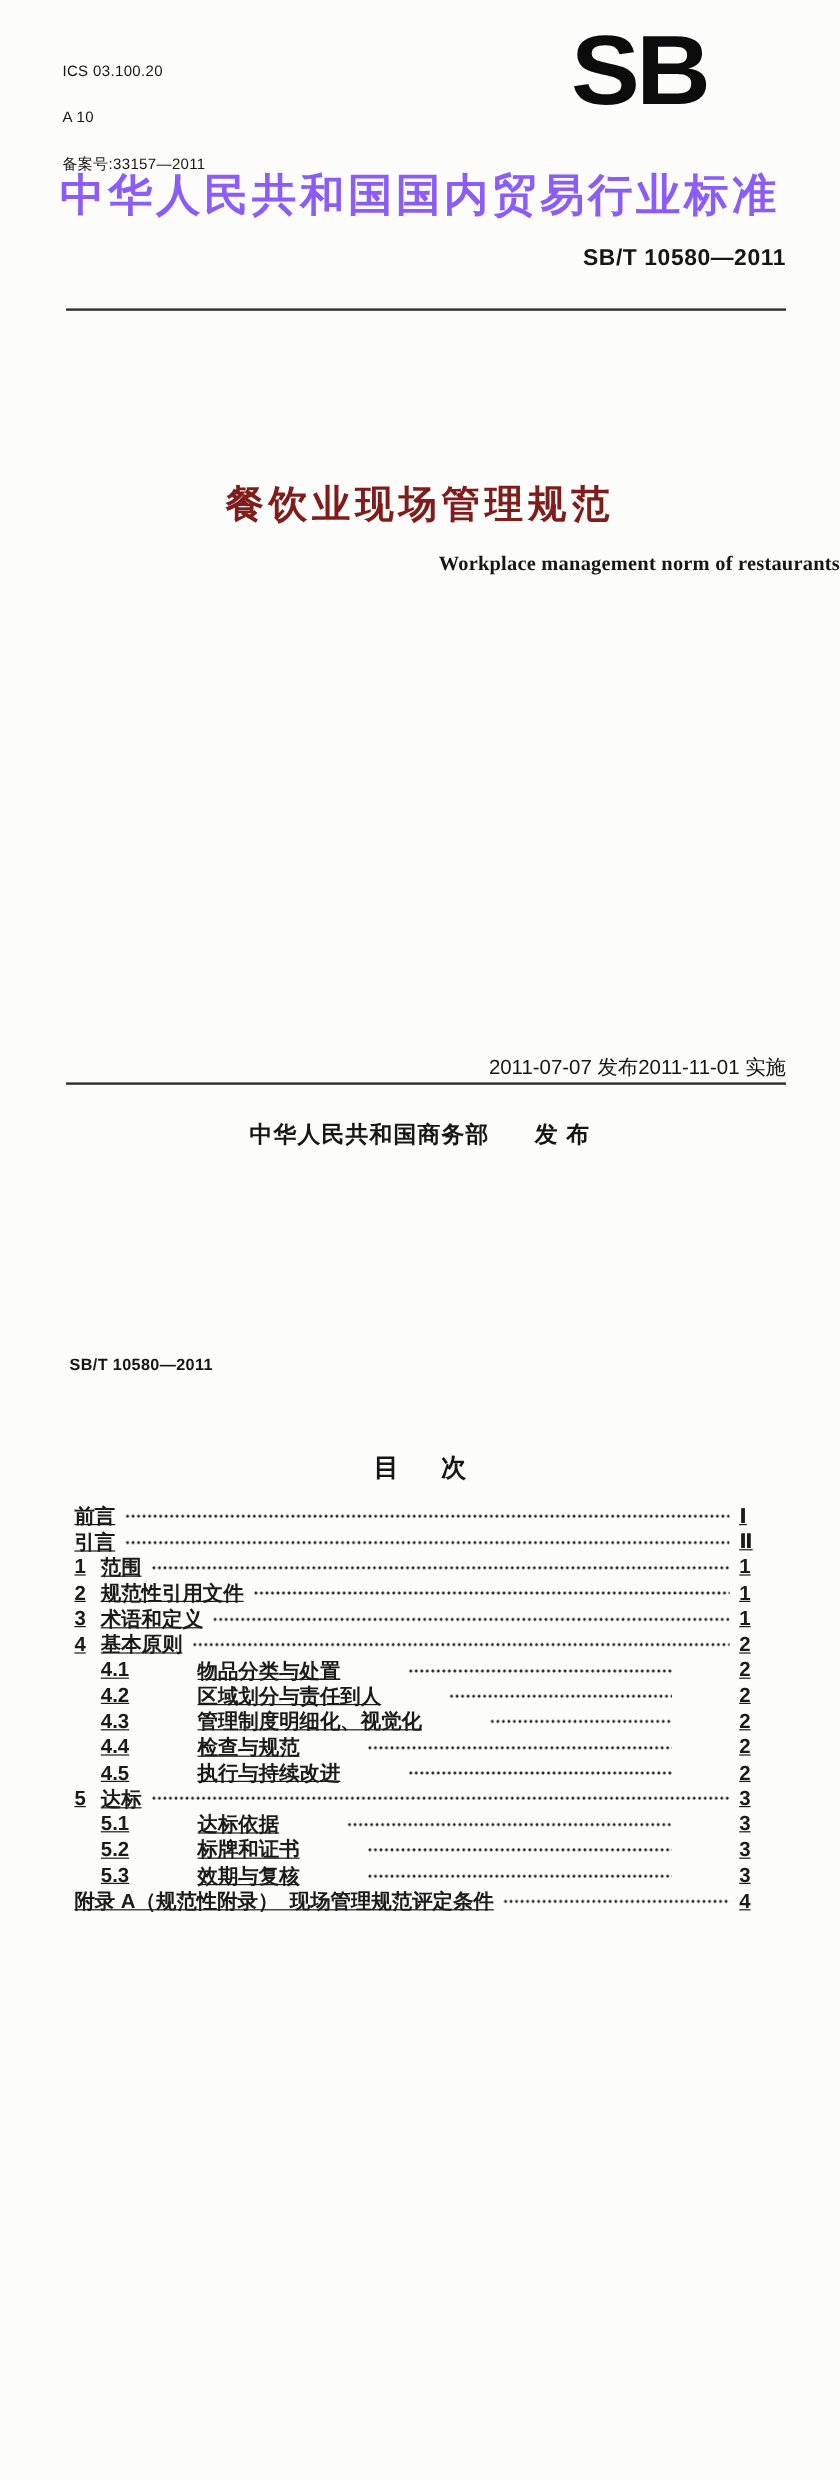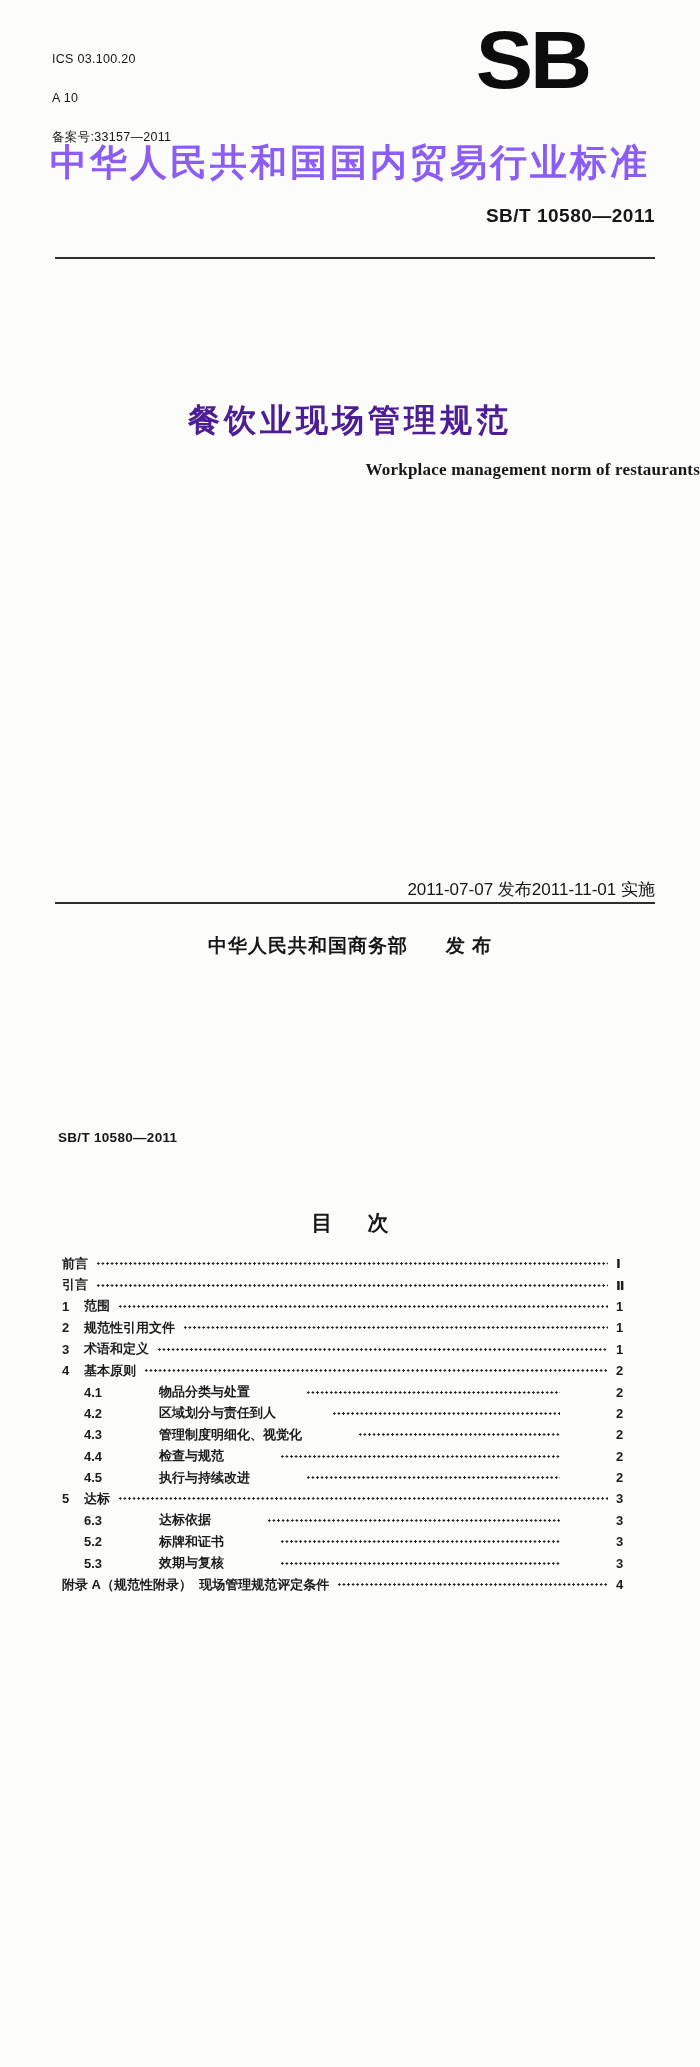--- a/index.html
+++ b/index.html
@@ -30,21 +30,21 @@
   .std-no{
     position:absolute;right:45px;top:205px;
     font-size:19px;font-weight:bold;letter-spacing:0.5px;
   }
   .rule{position:absolute;left:55px;width:600px;height:2px;background:#2e2e2e;}
   .rule1{top:257px;}
   .rule2{top:902px;}
   .title-cn{
     position:absolute;left:0;top:399px;width:700px;
     text-align:center;font-size:32px;font-weight:bold;
-    letter-spacing:4px;color:#4c1d95;white-space:nowrap;
+    letter-spacing:4px;color:#7f1d1d;white-space:nowrap;
   }
   .title-en{
     position:absolute;left:0;top:460px;width:700px;
     text-align:right;font-size:17px;font-weight:bold;
     font-family:"Liberation Serif","DejaVu Serif",serif;
     letter-spacing:0.2px;
   }
   .dates{
     position:absolute;left:55px;top:878px;width:600px;
     display:flex;justify-content:flex-end;
@@ -61,21 +61,21 @@
   }
   .toc-title{
     position:absolute;left:0;top:1209px;width:700px;
     text-align:center;font-size:21px;font-weight:bold;white-space:pre;
   }
   .toc{
     position:absolute;left:62px;top:1253px;width:572px;
   }
   .toc-row{
     display:flex;align-items:center;height:21.4px;
-    font-size:13px;font-weight:bold;color:#1b1b1b;white-space:pre;
+    font-size:17px;font-weight:bold;color:#1b1b1b;white-space:pre;text-decoration:underline;
   }
   .toc-row.indent-1{padding-left:22px;gap:48px;}
   .toc-row .num{flex:0 0 auto;min-width:13px;margin-right:9px;}
   .toc-row .label{flex:0 0 auto;}
   .toc-row .leader{
     flex:1 1 auto;height:3px;margin:0 6px 0 8px;
     background-image:radial-gradient(circle,#222 1.05px,rgba(0,0,0,0) 1.35px);
     background-size:4.6px 3px;background-repeat:repeat-x;
     background-position:0 center;
   }
@@ -183,21 +183,21 @@
     <span class="leader"></span>
     <span class="pageno">2</span>
   </div>
       <div class="toc-row">
     <span class="num">5</span>
     <span class="label">达标</span>
     <span class="leader"></span>
     <span class="pageno">3</span>
   </div>
       <div class="toc-row indent-1">
-    <span class="num">6.3</span>
+    <span class="num">5.1</span>
     <span class="label">达标依据</span>
     <span class="leader"></span>
     <span class="pageno">3</span>
   </div>
       <div class="toc-row indent-1">
     <span class="num">5.2</span>
     <span class="label">标牌和证书</span>
     <span class="leader"></span>
     <span class="pageno">3</span>
   </div>

